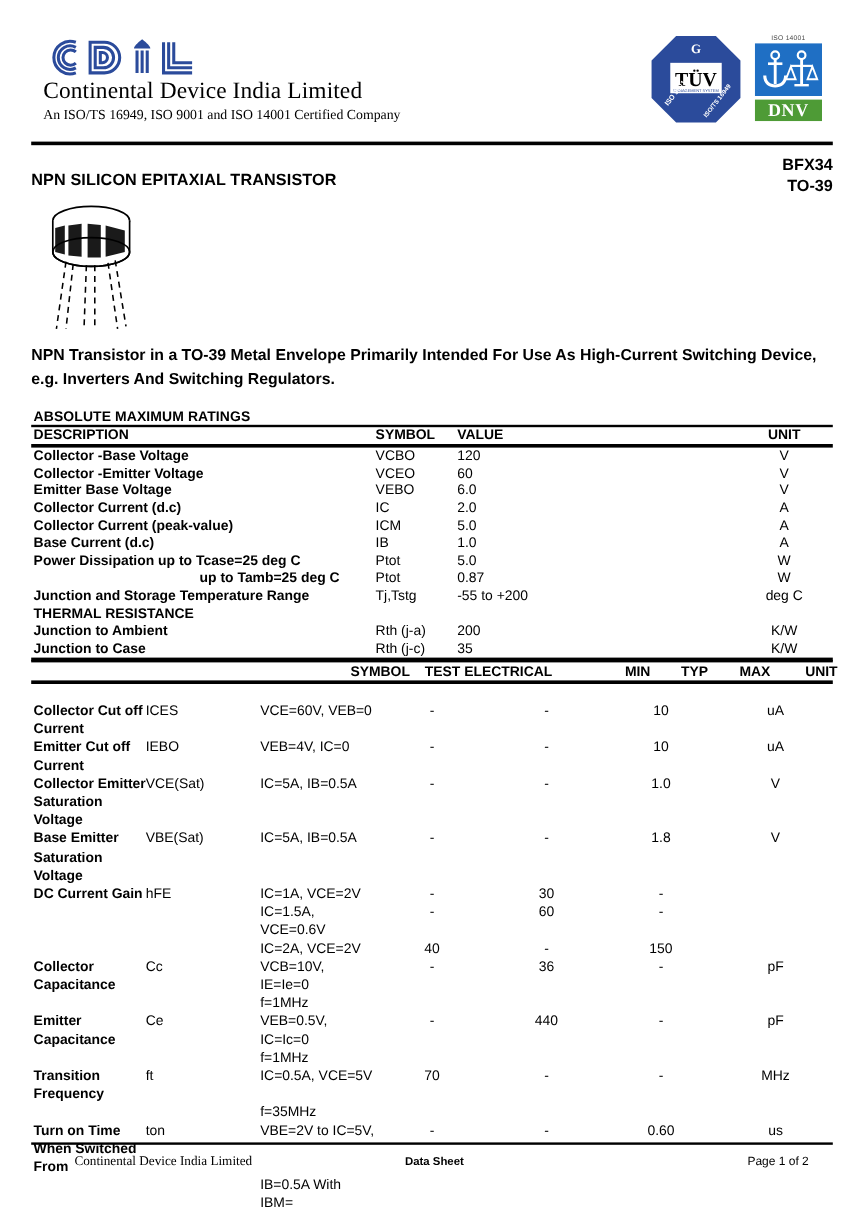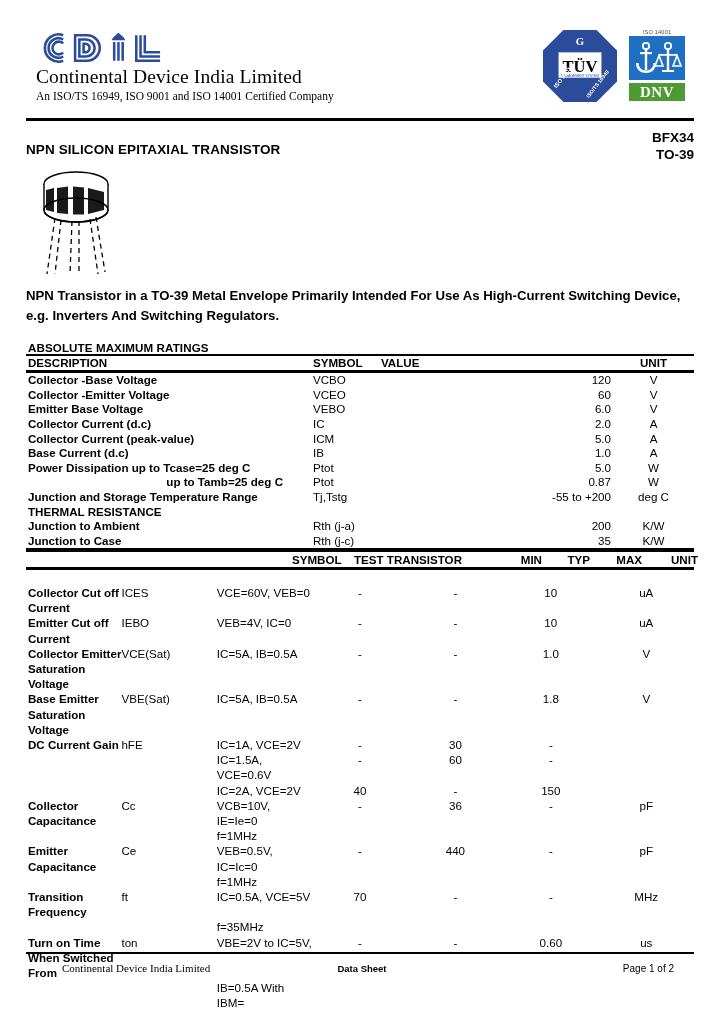--- a/index.html
+++ b/index.html
@@ -158,21 +158,21 @@
   table.dt {
     width: 100%;
     border-collapse: collapse;
     font-size: 11.6px;
     table-layout: fixed;
   }
   table.dt td { padding: 0; vertical-align: top; line-height: 14.6px; height: 14px; }
 
   .c-desc   { width: 285px; font-weight: bold; padding-left: 2px !important; }
   .c-sym    { width: 68px; text-align: left; }
-  .c-val    { width: 230px; text-align: right; }
+  .c-val    { width: 230px; text-align: left; }
   .c-unit   { width: 85px; text-align: center; }
 
   .hdr td { font-weight: bold; }
   .hdr .c-val { text-align: left; }
   .hdr .c-unit { text-align: center; }
   .indent-right { text-align: right; padding-right: 30px !important; }
 
   
   .ec-block {
     position: absolute;
@@ -434,21 +434,21 @@
     <div class="rule-thick"></div>
   </div>
 
   <div class="ec-block">
     <div class="rule-thin"></div>
     <table class="ec">
       <tbody>
           <tr class="hdrow">
         <td class="e-desc"></td>
         <td class="e-sym">SYMBOL</td>
-        <td class="e-cond">TEST TRANSISTOR</td>
+        <td class="e-cond">TEST ELECTRICAL</td>
         <td class="e-min">MIN</td>
         <td class="e-typ">TYP</td>
         <td class="e-max">MAX</td>
         <td class="e-unit">UNIT</td>
       </tr>
     </tbody>
       </table>
     <div class="rule-thick"></div>
     <table class="ec">
       <tbody id="ec-body-rows">

